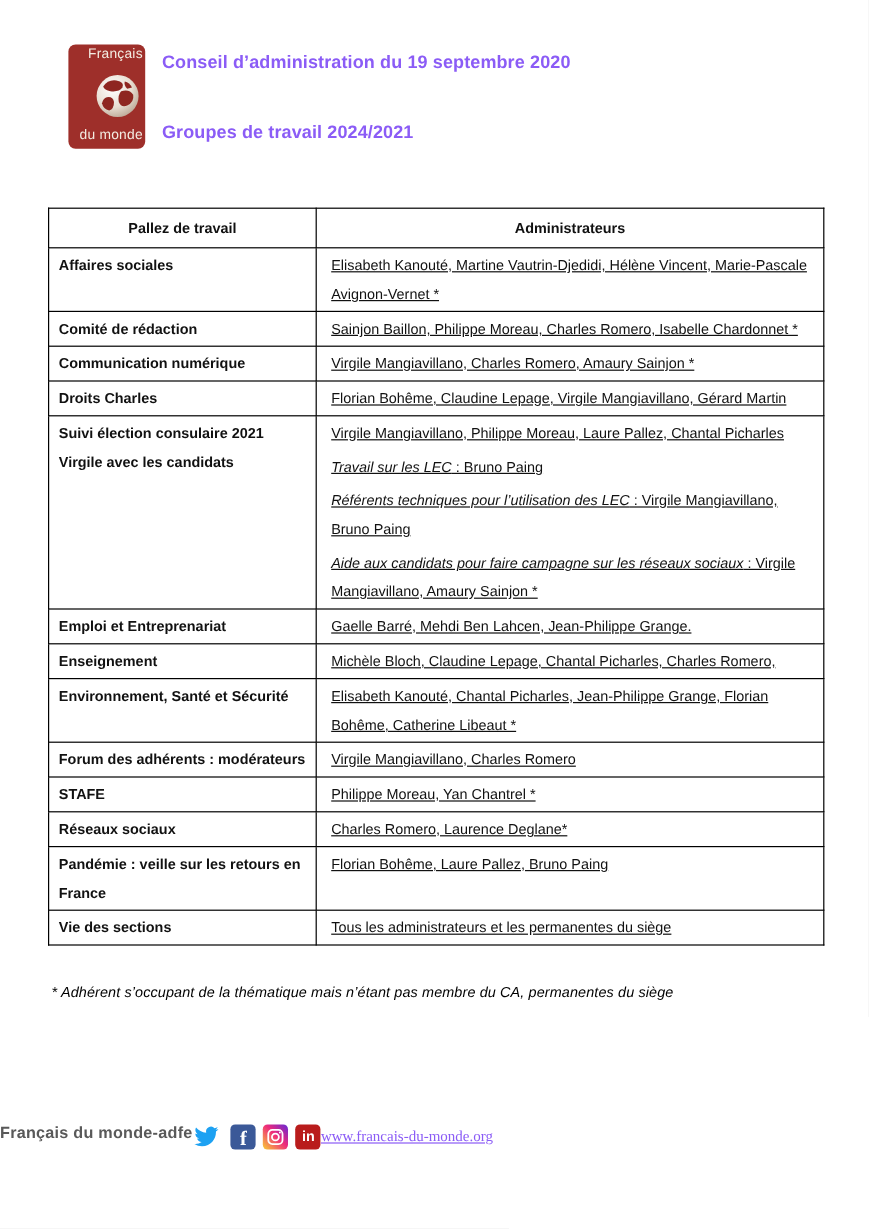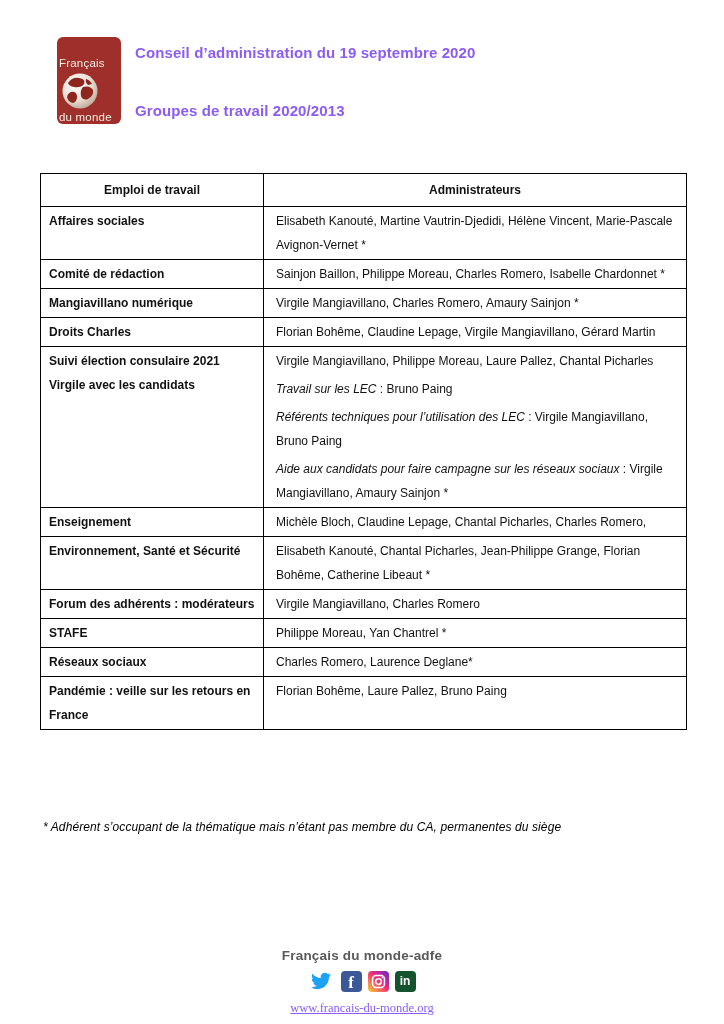--- a/index.html
+++ b/index.html
@@ -12,22 +12,22 @@
     font-family: "Liberation Sans", sans-serif;
     color: #111;
     overflow: hidden;
   }
 
   
   .logo {
     position: absolute; left: 57px; top: 37px;
     width: 64px; height: 87px;
     border-radius: 6px;
-    display: flex; flex-direction: column; align-items: flex-start; justify-content: space-between;
-    padding: 21px 2px 5px;
+    display: flex; flex-direction: column; align-items: flex-end; justify-content: space-between;
+    padding: 3px 2px 5px;
     color: #f3ece2;
   }
   .logo .logo-line { font-size: 11.5px; line-height: 1; letter-spacing: .2px; }
   .logo svg { display:block; }
 
   .doc-title {
     position: absolute; left: 135px;
     font-size: 15px; font-weight: bold; color: #8b5cf6;
     letter-spacing: .1px;
   }
@@ -53,35 +53,35 @@
     font-size: 12px; font-weight: bold; text-align: center;
     padding: 4px 4px;
   }
   td.cell-group {
     font-weight: bold;
     padding: 2px 4px 2px 8px;
   }
   td.cell-admins {
     padding: 2px 10px 2px 12px;
   }
-  td.cell-admins p { margin: 0 1px 4px 0; }
+  td.cell-admins p { margin: 0 1px 4px 0; text-decoration: underline; }
   td.cell-admins p:last-child { margin-bottom: 0; }
   td.cell-admins em { font-style: italic; }
 
   
   .footnote {
     position: absolute; left: 43px; top: 820px;
     font-size: 12px; font-style: italic; color: #000;
     letter-spacing: .1px;
   }
 
   
   .footer {
-    position: absolute; left: 0; top: 948px; width: 100%;
-    display: flex; flex-direction: column; align-items: center;
+    position: absolute; left: 0; top: 929px; width: 100%;
+    display: flex; flex-direction: row; align-items: center;
   }
   .footer .org-name { font-size: 13.5px; font-weight: bold; letter-spacing:.2px; }
   .social-row { display: flex; align-items: center; gap: 6px; margin-top: 7px; height: 22px; }
   .badge {
     width: 21px; height: 21px; border-radius: 4px;
     display: flex; align-items: center; justify-content: center;
     color: #fff; font-weight: bold;
   }
   .badge.fb { font-family: "Liberation Serif", serif; font-size: 17px; padding-top:3px; }
   .badge.li { font-size: 12px; font-family: "Liberation Sans", sans-serif; }
@@ -111,30 +111,30 @@
         <path d="M9 13 Q13 7 20 8 Q27 9 25 14 Q22 18 15 17 Q10 16 9 13 Z" fill="#8e2620"></path>
         <path d="M24 17 Q31 15 34 20 Q35 26 29 29 Q24 31 22 26 Q21 20 24 17 Z" fill="#8e2620"></path>
         <path d="M12 22 Q17 21 18 26 Q18 32 14 33 Q9 32 8 27 Q9 23 12 22 Z" fill="#8e2620"></path>
         <path d="M27 9 Q31 10 33 14 L29 15 Q26 12 27 9 Z" fill="#8e2620"></path>
       </svg>
     </span>
     <span class="logo-line">du monde</span>
   </div>
 
   <div class="doc-title line1">Conseil d’administration du 19 septembre 2020</div>
-  <div class="doc-title line2">Groupes de travail 2020/2013</div>
+  <div class="doc-title line2">Groupes de travail 2024/2021</div>
 
   <table class="groups">
     <colgroup>
         <col class="c1">
         <col class="c2">
       </colgroup>
     <thead>
       <tr>
-        <th>Emploi de travail</th>
+        <th>Pallez de travail</th>
         <th>Administrateurs</th>
       </tr>
     </thead>
     <tbody>
         <tr>
           <td class="cell-group">
             <div>Affaires sociales</div>
           </td>
           <td class="cell-admins">
             <p>Elisabeth Kanouté, Martine Vautrin-Djedidi, Hélène Vincent, Marie-Pascale Avignon-Vernet *</p>
@@ -143,21 +143,21 @@
         <tr>
           <td class="cell-group">
             <div>Comité de rédaction</div>
           </td>
           <td class="cell-admins">
             <p>Sainjon Baillon, Philippe Moreau, Charles Romero, Isabelle Chardonnet *</p>
           </td>
         </tr>
         <tr>
           <td class="cell-group">
-            <div>Mangiavillano numérique</div>
+            <div>Communication numérique</div>
           </td>
           <td class="cell-admins">
             <p>Virgile Mangiavillano, Charles Romero, Amaury Sainjon *</p>
           </td>
         </tr>
         <tr>
           <td class="cell-group">
             <div>Droits Charles</div>
           </td>
           <td class="cell-admins">
@@ -171,20 +171,28 @@
           </td>
           <td class="cell-admins">
             <p>Virgile Mangiavillano, Philippe Moreau, Laure Pallez, Chantal Picharles</p>
             <p><em>Travail sur les LEC</em> : Bruno Paing</p>
             <p><em>Référents techniques pour l’utilisation des LEC</em> : Virgile Mangiavillano, Bruno Paing</p>
             <p><em>Aide aux candidats pour faire campagne sur les réseaux sociaux</em> : Virgile Mangiavillano, Amaury Sainjon *</p>
           </td>
         </tr>
         <tr>
           <td class="cell-group">
+            <div>Emploi et Entreprenariat</div>
+          </td>
+          <td class="cell-admins">
+            <p>Gaelle Barré, Mehdi Ben Lahcen, Jean-Philippe Grange.</p>
+          </td>
+        </tr>
+        <tr>
+          <td class="cell-group">
             <div>Enseignement</div>
           </td>
           <td class="cell-admins">
             <p>Michèle Bloch, Claudine Lepage, Chantal Picharles, Charles Romero,</p>
           </td>
         </tr>
         <tr>
           <td class="cell-group">
             <div>Environnement, Santé et Sécurité</div>
           </td>
@@ -215,20 +223,28 @@
           <td class="cell-admins">
             <p>Charles Romero, Laurence Deglane*</p>
           </td>
         </tr>
         <tr>
           <td class="cell-group">
             <div>Pandémie : veille sur les retours en France</div>
           </td>
           <td class="cell-admins">
             <p>Florian Bohême, Laure Pallez, Bruno Paing</p>
+          </td>
+        </tr>
+        <tr>
+          <td class="cell-group">
+            <div>Vie des sections</div>
+          </td>
+          <td class="cell-admins">
+            <p>Tous les administrateurs et les permanentes du siège</p>
           </td>
         </tr>
       </tbody>
   </table>
 
   <div class="footnote">* Adhérent s’occupant de la thématique mais n’étant pas membre du CA, permanentes du siège</div>
 
   <div class="footer">
     <div class="org-name" style="color: rgb(89, 89, 89);">Français du monde-adfe</div>
     <div class="social-row">
@@ -238,20 +254,20 @@
         </svg>
       </span>
       <span class="badge fb" style="background: rgb(59, 89, 152);">f</span>
       <span class="badge ig" style="background: linear-gradient(45deg, rgb(249, 206, 52) 0%, rgb(238, 42, 123) 55%, rgb(98, 40, 215) 100%);">
         <svg width="15" height="15" viewBox="0 0 24 24" fill="none" stroke="#fff" stroke-width="2.4">
           <rect x="2.5" y="2.5" width="19" height="19" rx="5.5"></rect>
           <circle cx="12" cy="12" r="4.6"></circle>
           <circle cx="18" c="6" cy="6" r="1.3" fill="#fff" stroke="none"></circle>
         </svg>
       </span>
-      <span class="badge li" style="background: #14532d;">in</span>
+      <span class="badge li" style="background: #b91c1c;">in</span>
     </div>
     <div class="website">
       <a href="#" style="color: #8b5cf6; font-family: Liberation Serif, serif;">www.francais-du-monde.org</a>
     </div>
   </div>
 
 </div>
 
 </body></html>

